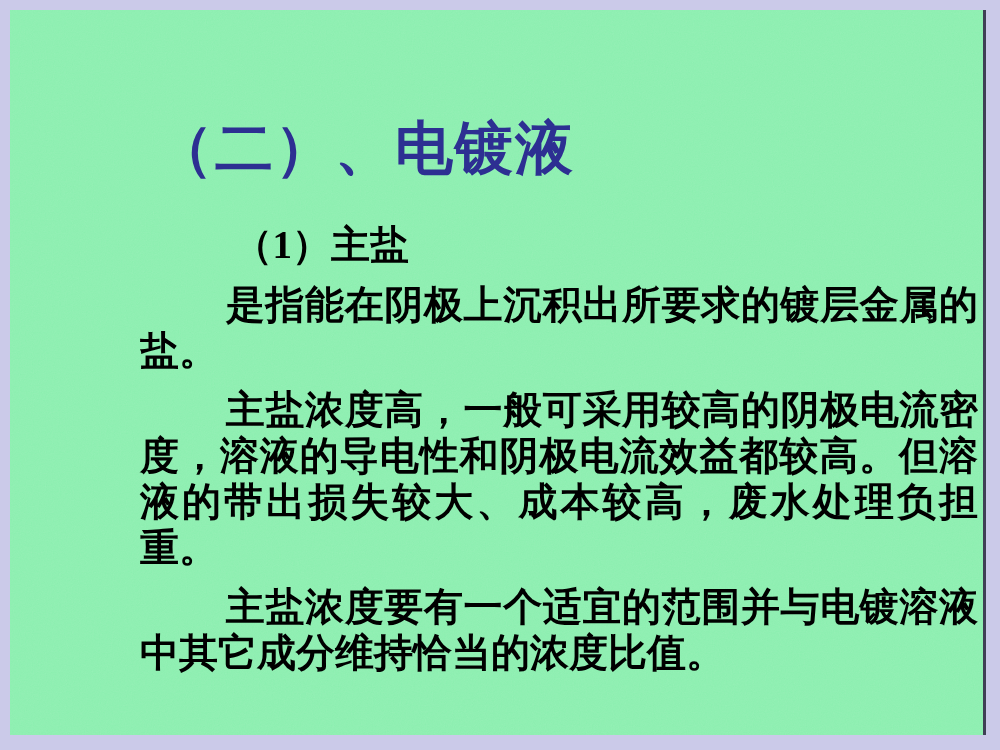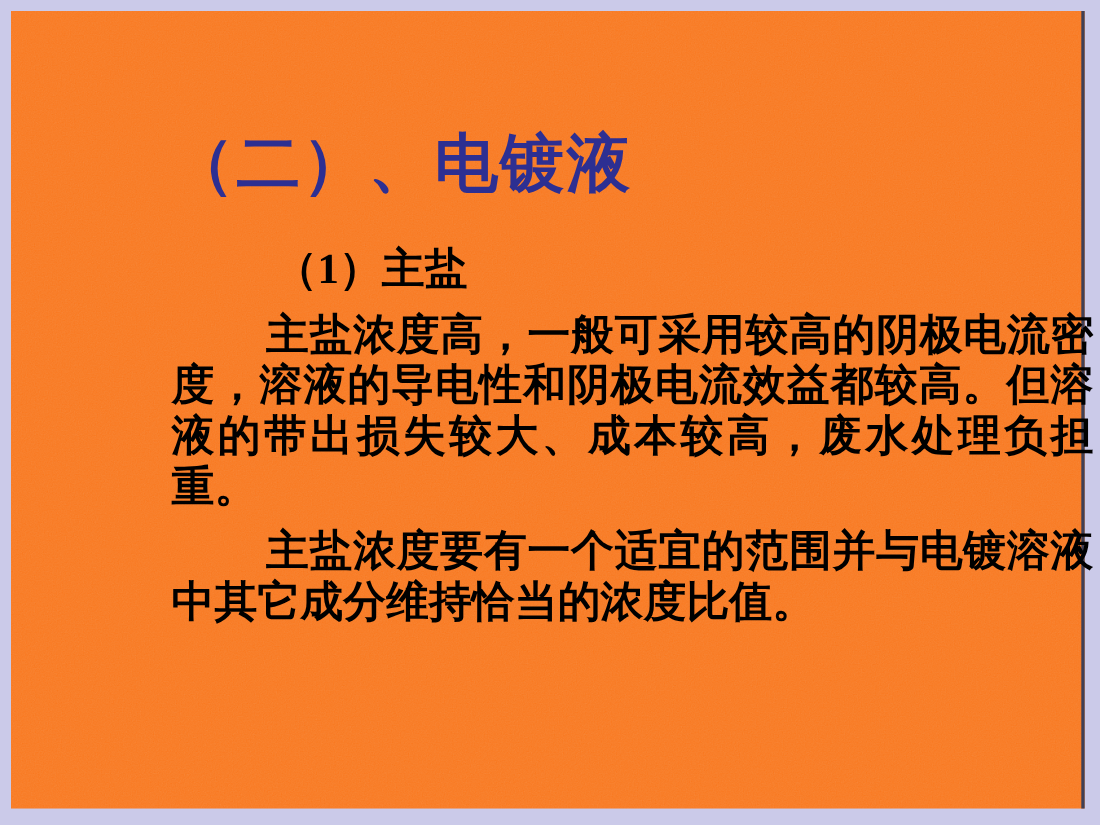--- a/index.html
+++ b/index.html
@@ -13,21 +13,21 @@
   body {
     background: #cbcae9;
     position: relative;
   }
   .slide {
     position: absolute;
     left: 10px;
     top: 10px;
     width: 976px;
     height: 725px;
-    background: #f97316;
+    background: #86efac;
     border-right: 3px solid #3f3f55;
     box-sizing: border-box;
   }
   .texture {
     position: absolute;
     left: 0; top: 0;
     width: 100%; height: 100%;
     opacity: 0.5;
     pointer-events: none;
   }
@@ -37,21 +37,21 @@
     top: 106px;
     font-size: 58px;
     line-height: 66px;
     font-weight: bold;
     color: #2d2f92;
     letter-spacing: 2px;
     white-space: nowrap;
   }
   .body-block {
     position: absolute;
-    left: 146px;
+    left: 130px;
     top: 212px;
     width: 838px;
     font-size: 39px;
     line-height: 46px;
     font-weight: bold;
     color: #000000;
   }
   .section-heading {
     text-indent: 2.4em;
     margin: 0 0 14px 0;
@@ -74,18 +74,19 @@
         <feTurbulence type="fractalNoise" baseFrequency="0.85" numOctaves="2" stitchTiles="stitch" result="n"></feTurbulence>
         <feColorMatrix in="n" type="matrix" values="0 0 0 0 0.88  0 0 0 0 0.88  0 0 0 0 0.88  0.35 0.35 0.35 0 0"></feColorMatrix>
       </filter>
       <rect width="973" height="722" filter="url(#paperNoise)" opacity="0.35"></rect>
     </svg>
 
     <div class="slide-title">（二）、电镀液</div>
 
     <div class="body-block">
       <p class="section-heading">（1）主盐</p>
+      <p class="paragraph">是指能在阴极上沉积出所要求的镀层金属的盐。</p>
       <p class="paragraph">主盐浓度高，一般可采用较高的阴极电流密度，溶液的导电性和阴极电流效益都较高。但溶液的带出损失较大、成本较高，废水处理负担重。</p>
       <p class="paragraph">主盐浓度要有一个适宜的范围并与电镀溶液中其它成分维持恰当的浓度比值。</p>
     </div>
 
   </div>
 </div>
 
 </body></html>

